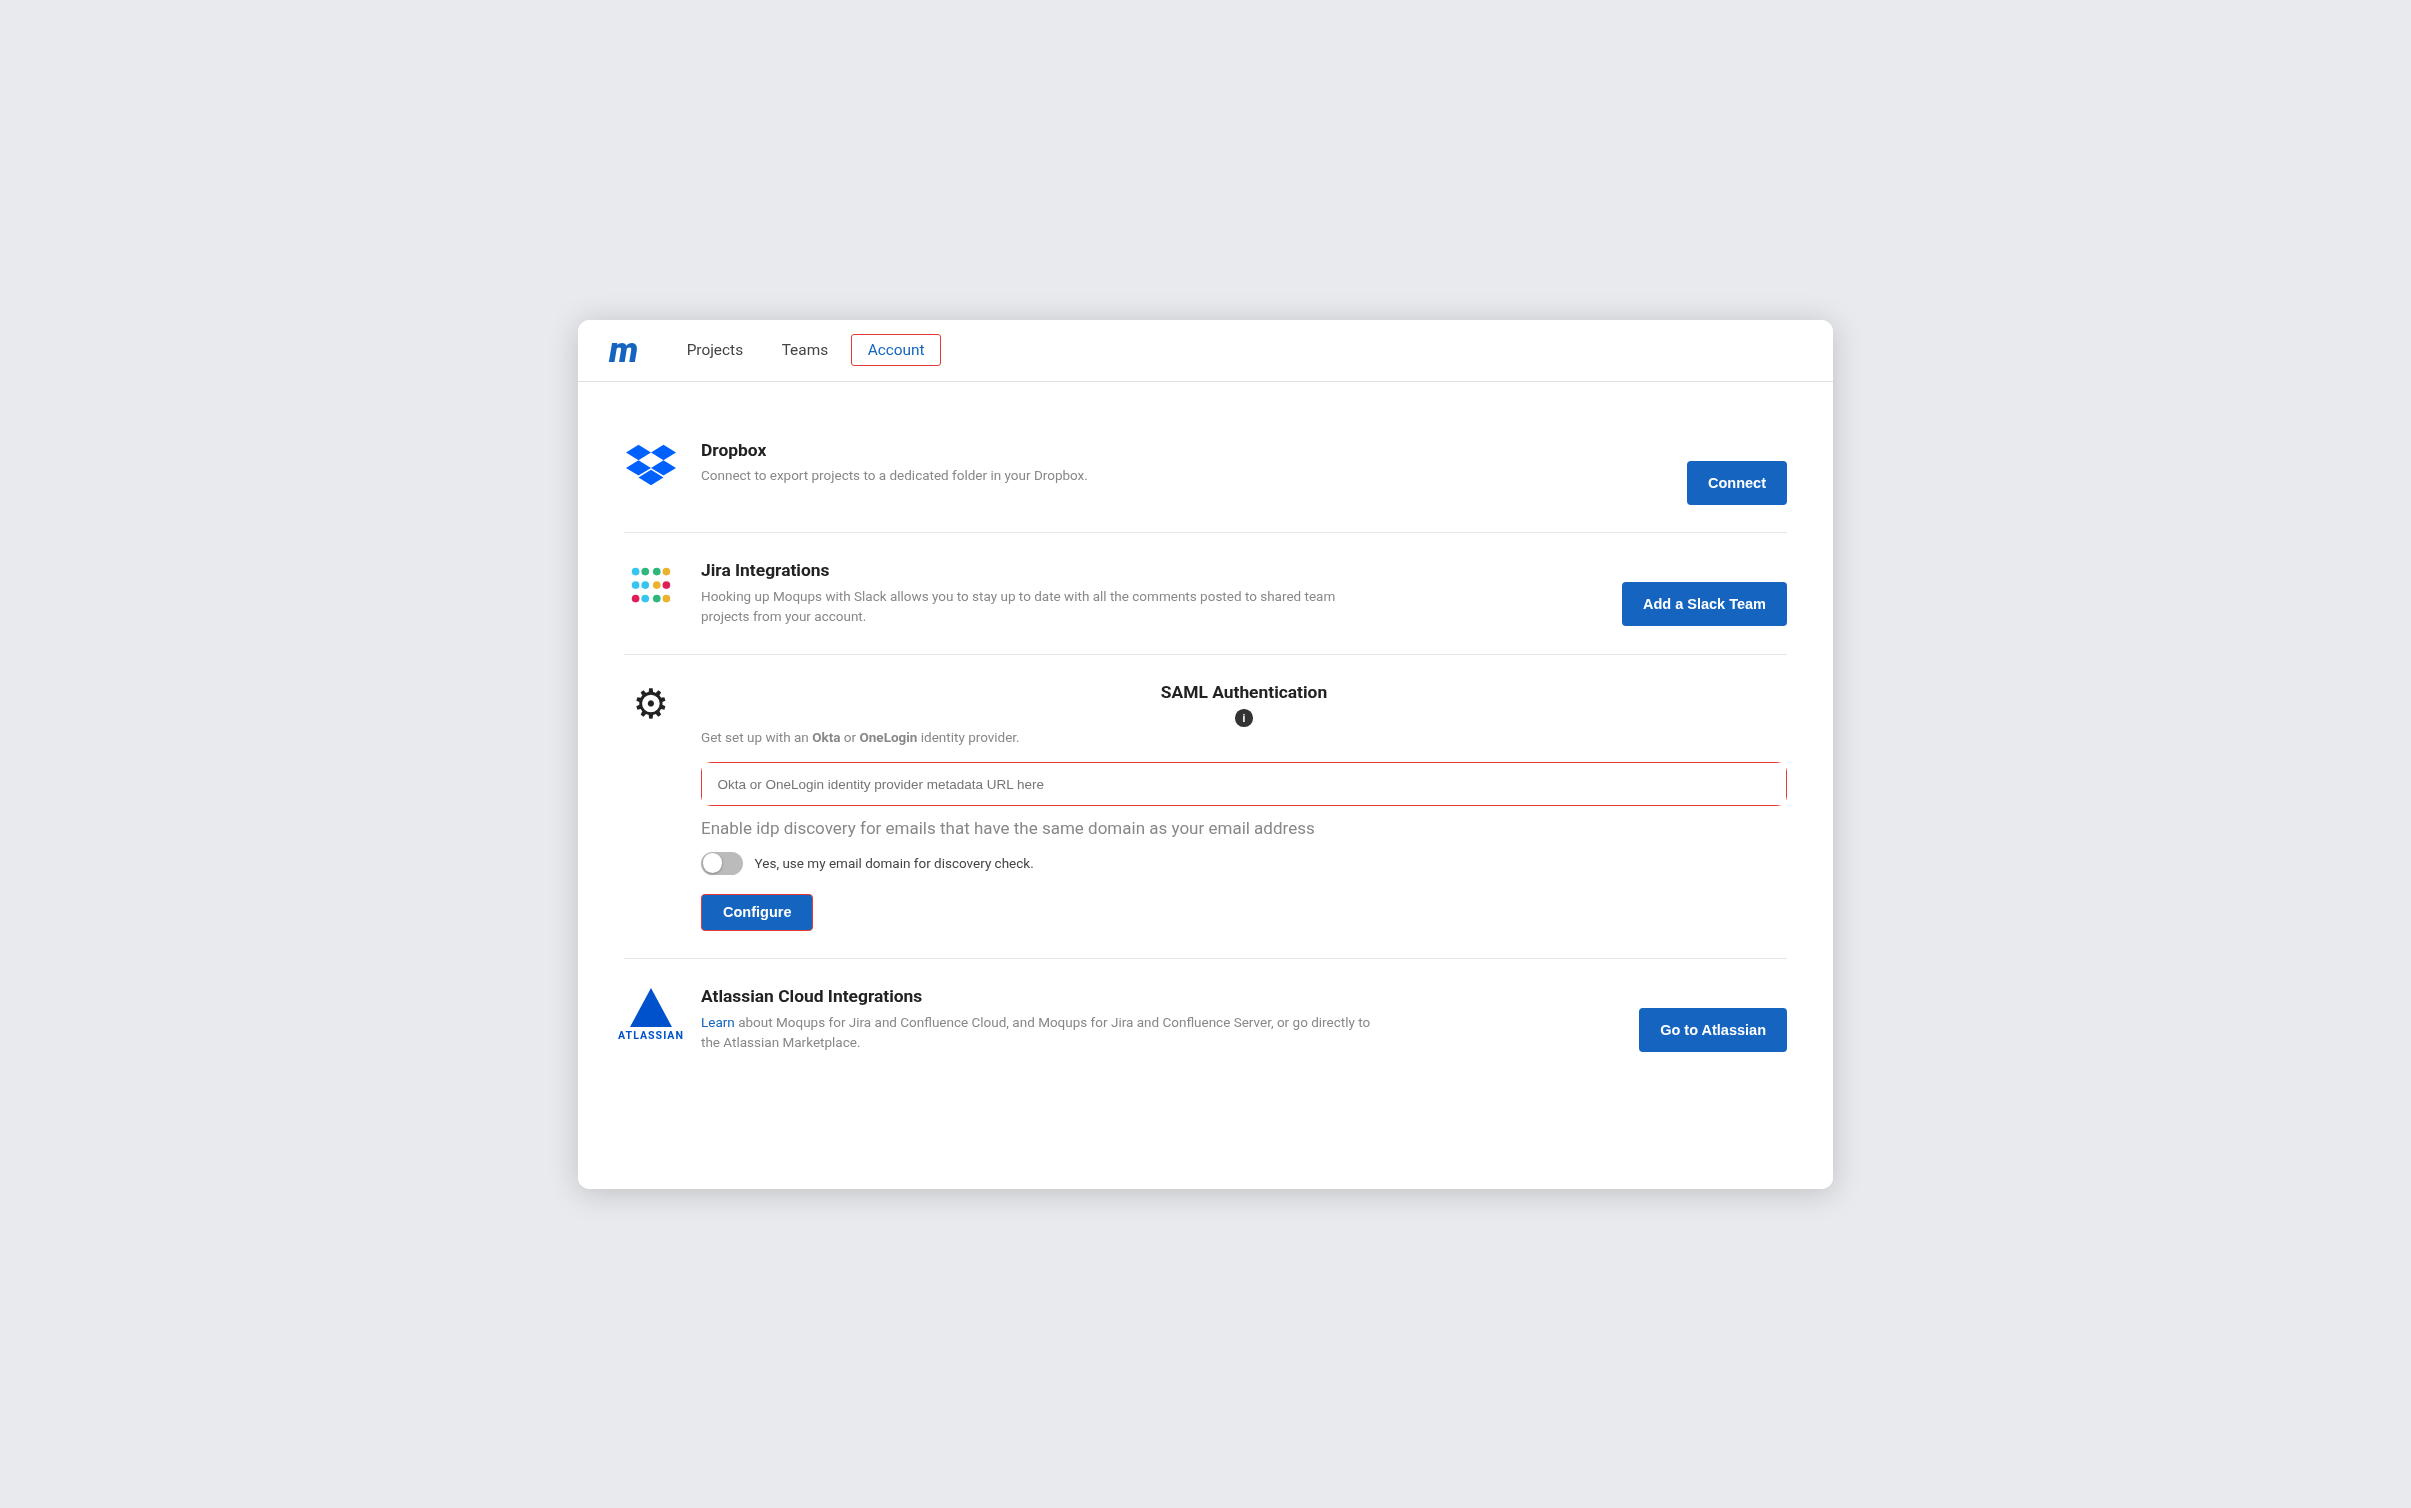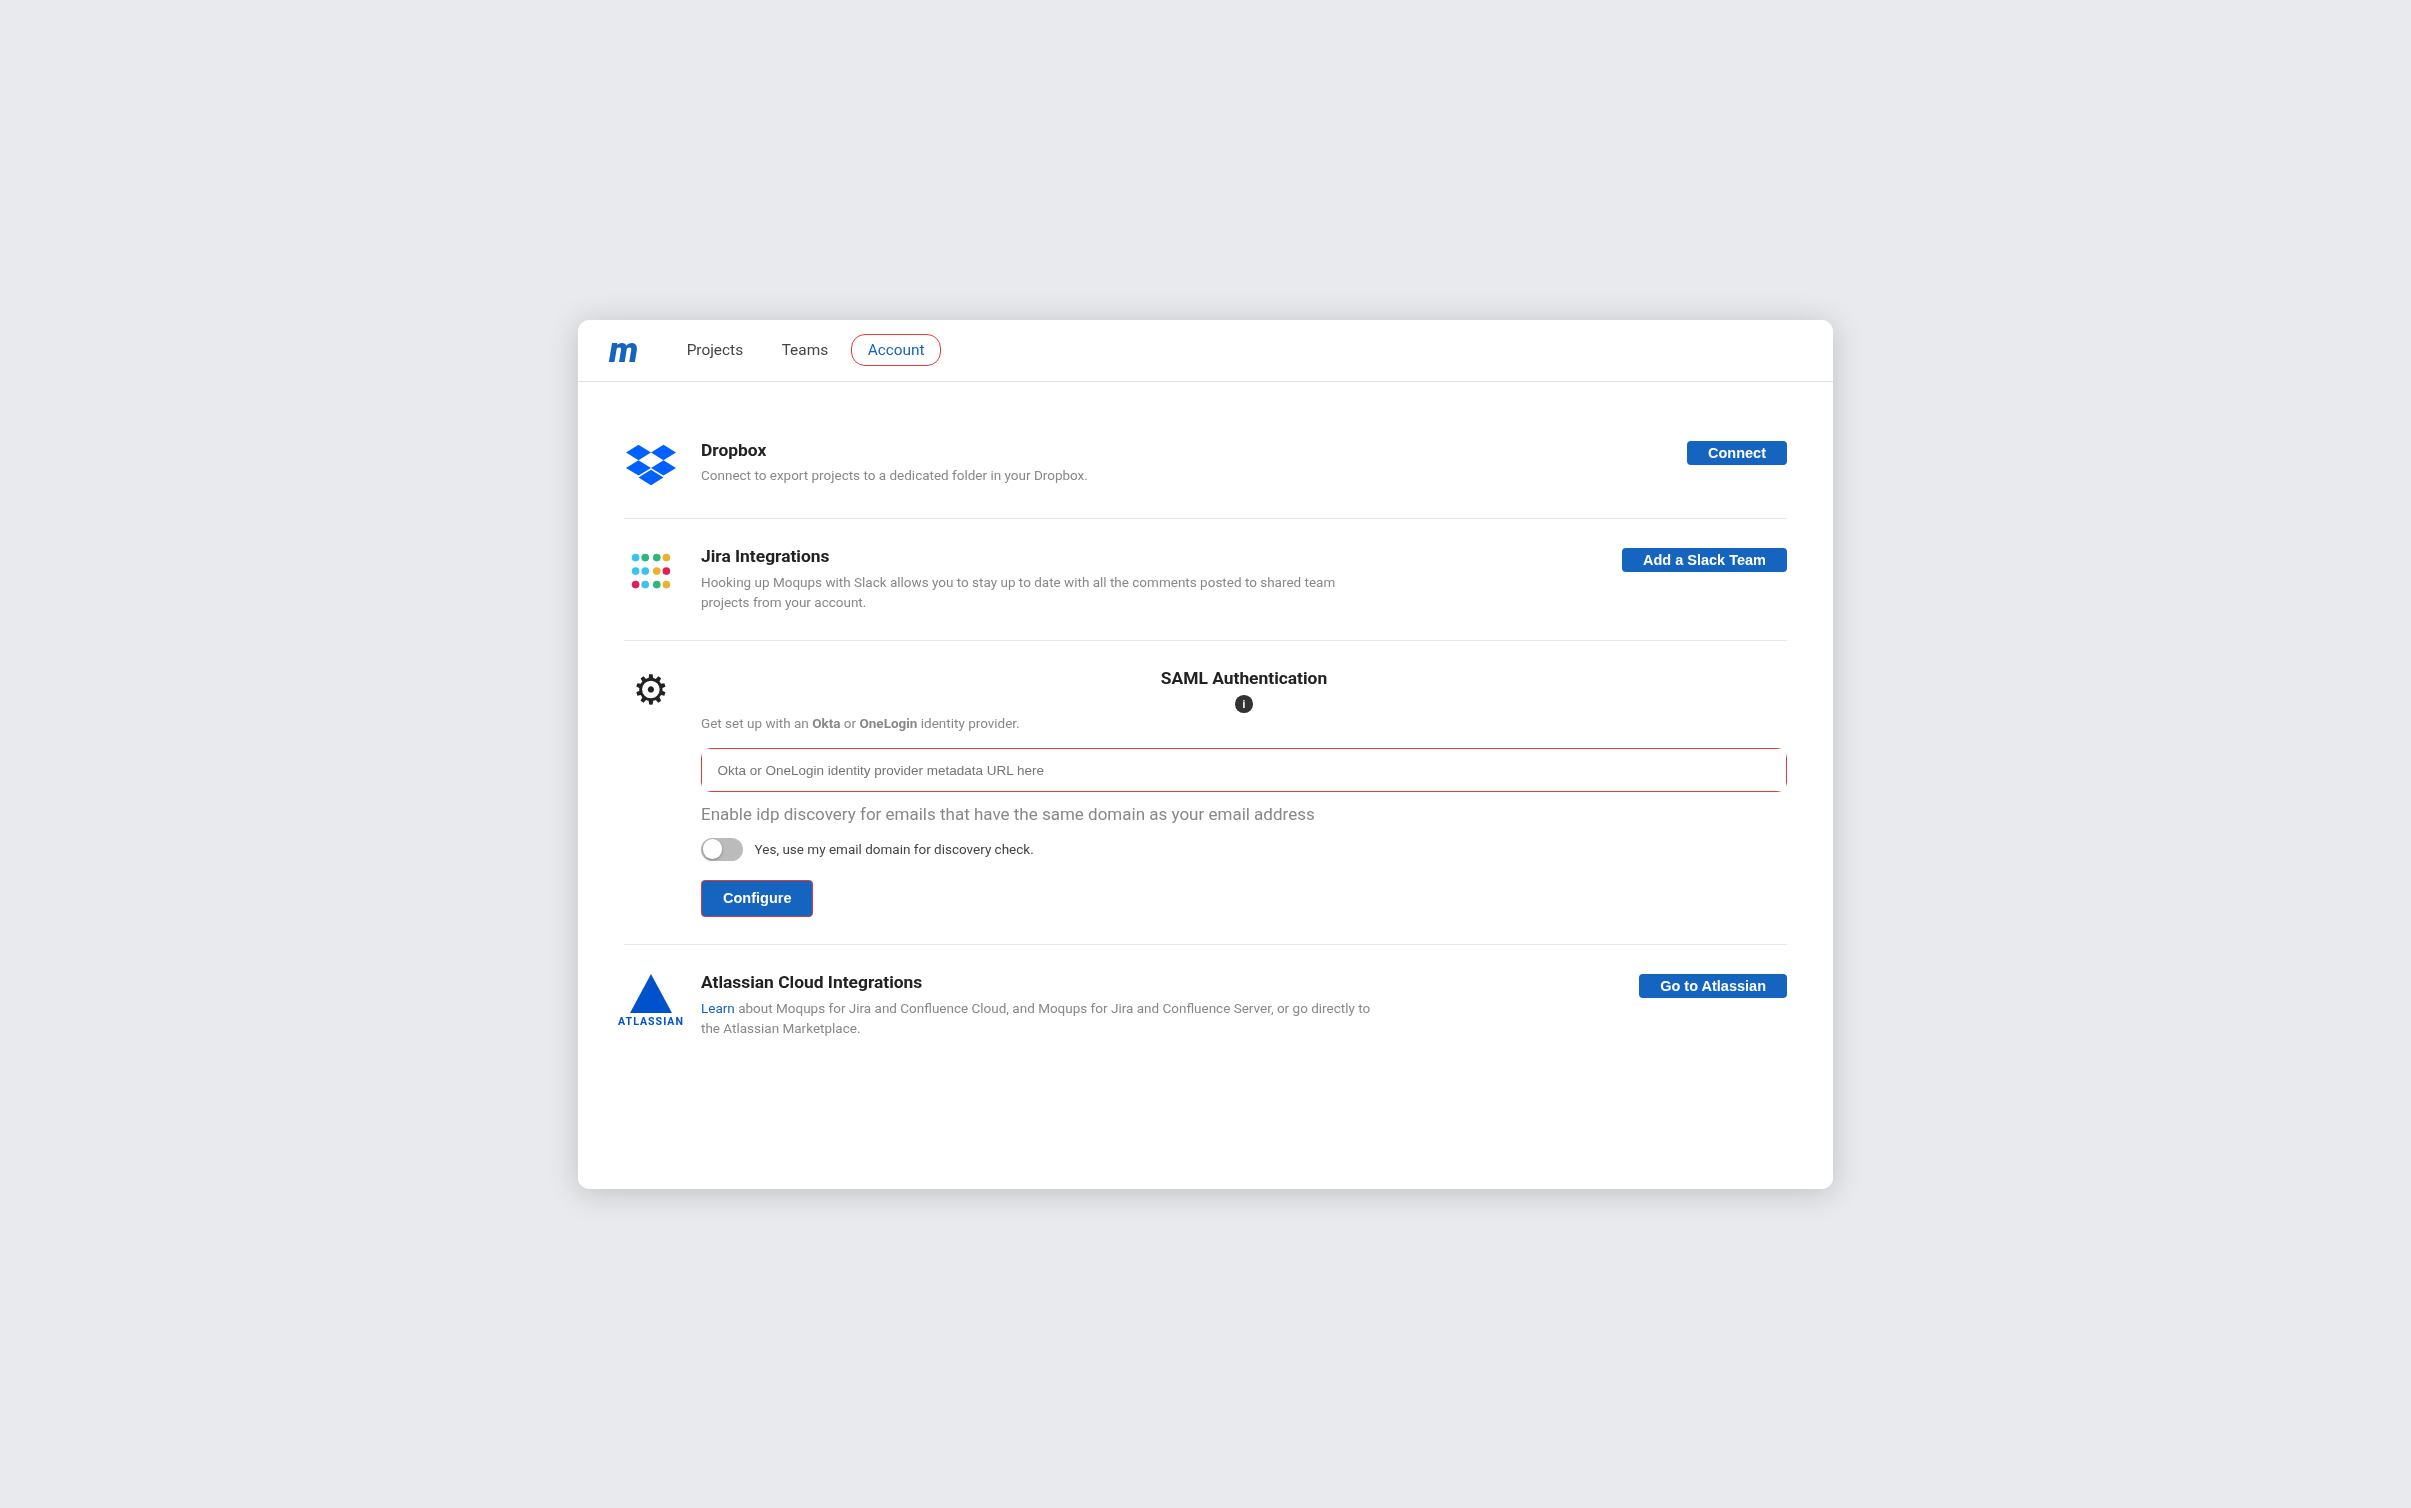--- a/index.html
+++ b/index.html
@@ -52,21 +52,21 @@
       align-items: center;
       font-size: 15.4px;
       color: #444;
       cursor: pointer;
       text-decoration: none;
       border-bottom: 1.9px solid transparent;
     }
     .nav-link.active {
       color: #1565c0;
       border: 1.9px solid #e53935;
-      border-radius: 14px;
+      border-radius: 3px;
       margin: 0 3.9px;
       padding: 5.8px 15.4px;
       height: auto;
     }
     
     .body-layout {
       display: flex;
       flex: 1;
     }
     
@@ -131,25 +131,26 @@
       flex-shrink: 0;
       display: flex;
       align-items: flex-start;
       padding-top: 1.9px;
     }
     .btn-primary {
       background: #1565c0;
       color: #fff;
       border: none;
       border-radius: 3.9px;
-      padding: 4px 21px;
+      padding: 14px 21px;
       font-size: 14.5px;
       font-weight: 600;
       cursor: pointer;
       white-space: nowrap;
+      margin-top: 20px;
     }
     
     .saml-section {
       padding: 27px 0 27px 0;
       border-bottom: 1px solid #e8e8e8;
     }
     .saml-title-row {
       display: flex;
       align-items: center;
       gap: 7.7px;

